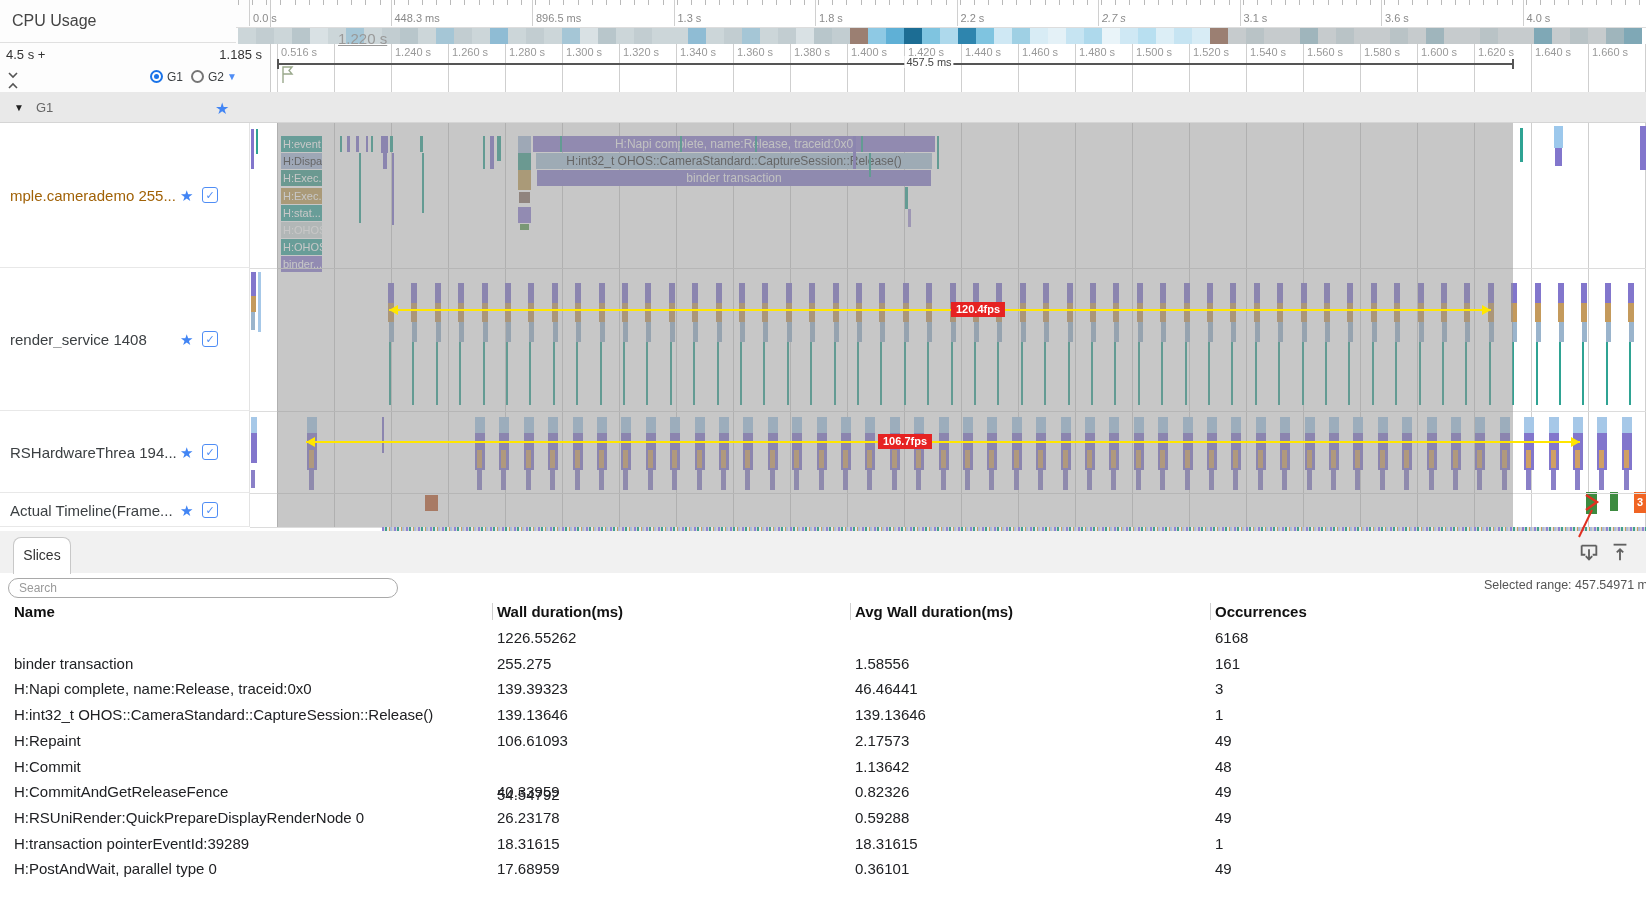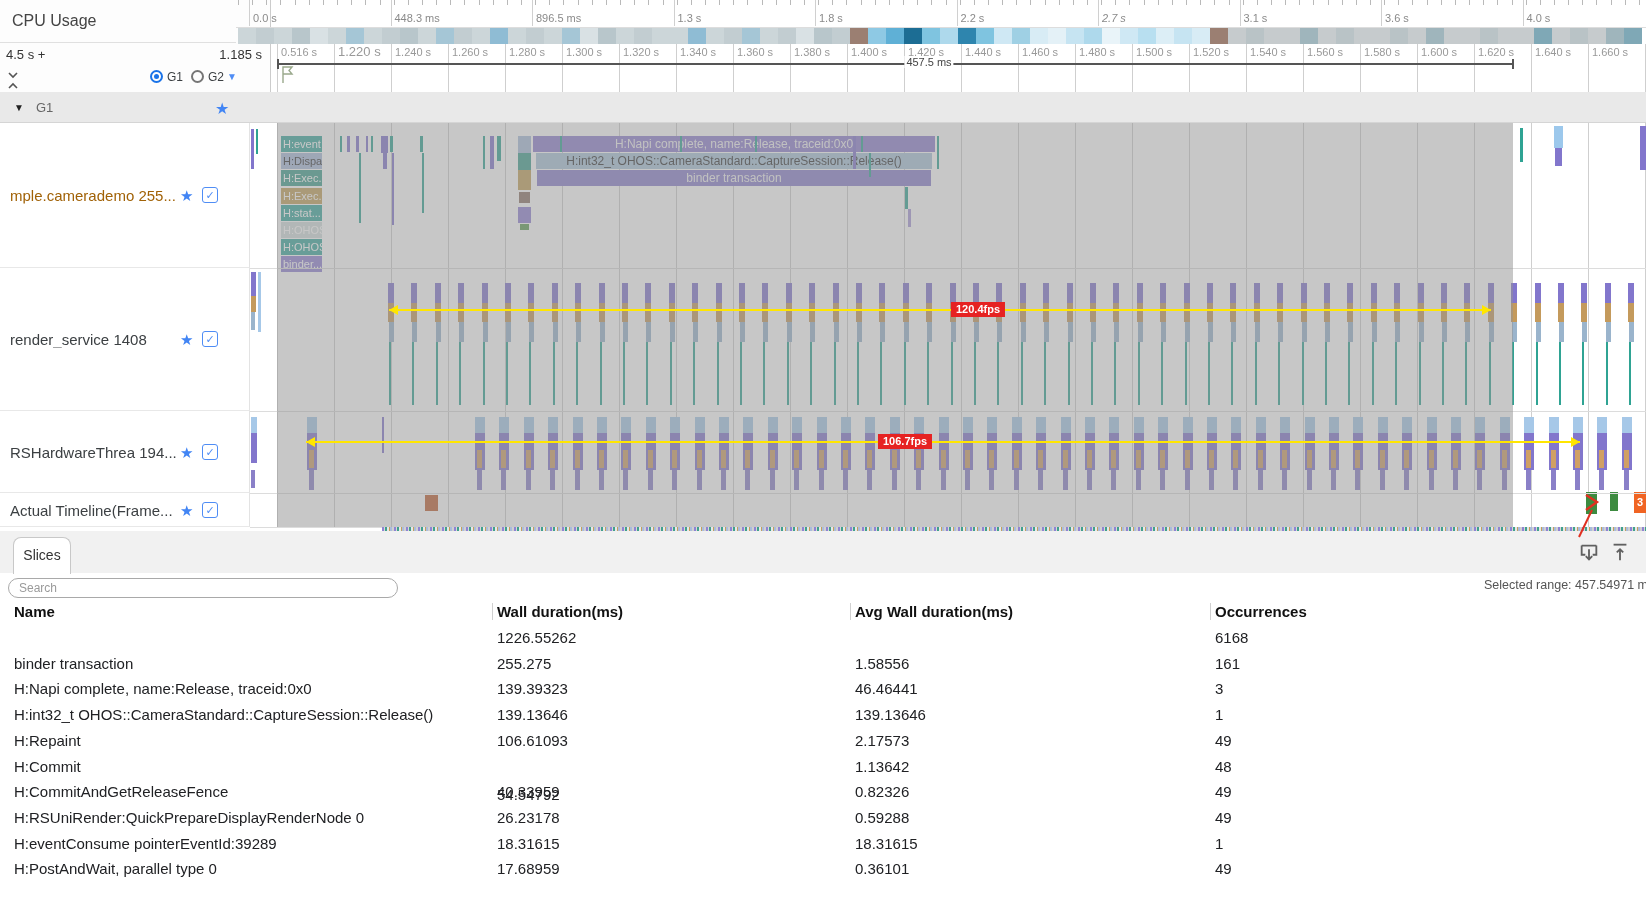--- a/index.html
+++ b/index.html
@@ -235,21 +235,21 @@
     <div style="position: absolute; left: 1552px; top: 28px; width: 18px; height: 16px; background: rgb(198, 203, 205);"></div>
     <div style="position: absolute; left: 1570px; top: 28px; width: 18px; height: 16px; background: rgb(185, 195, 198);"></div>
     <div style="position: absolute; left: 1588px; top: 28px; width: 18px; height: 16px; background: rgb(198, 203, 205);"></div>
     <div style="position: absolute; left: 1606px; top: 28px; width: 18px; height: 16px; background: rgb(159, 181, 188);"></div>
     <div style="position: absolute; left: 1624px; top: 28px; width: 18px; height: 16px; background: rgb(127, 168, 182);"></div>
   </div>
 <div id="ruler2" class="abs" style="left:0;top:0;width:1646px;height:527px;pointer-events:none">
     <div style="position: absolute; left: 277px; top: 44px; width: 1px; height: 483px; background: rgb(207, 207, 207);"></div>
     <div style="position: absolute; left: 281px; top: 46px; font-size: 11px; color: rgb(153, 153, 153);">0.516 s</div>
     <div style="position: absolute; left: 334px; top: 44px; width: 1px; height: 483px; background: rgb(207, 207, 207);"></div>
-    <div style="position: absolute; left: 338px; top: 44px; font-size: 13px; color: rgb(153, 153, 153);">1.220 s</div>
+    <div style="position: absolute; left: 338px; top: 30px; font-size: 15px; color: rgb(153, 153, 153); text-decoration: underline;">1.220 s</div>
     <div style="position: absolute; left: 391px; top: 44px; width: 1px; height: 483px; background: rgb(207, 207, 207);"></div>
     <div style="position: absolute; left: 395px; top: 46px; font-size: 11px; color: rgb(153, 153, 153);">1.240 s</div>
     <div style="position: absolute; left: 448px; top: 44px; width: 1px; height: 483px; background: rgb(207, 207, 207);"></div>
     <div style="position: absolute; left: 452px; top: 46px; font-size: 11px; color: rgb(153, 153, 153);">1.260 s</div>
     <div style="position: absolute; left: 505px; top: 44px; width: 1px; height: 483px; background: rgb(207, 207, 207);"></div>
     <div style="position: absolute; left: 509px; top: 46px; font-size: 11px; color: rgb(153, 153, 153);">1.280 s</div>
     <div style="position: absolute; left: 562px; top: 44px; width: 1px; height: 483px; background: rgb(207, 207, 207);"></div>
     <div style="position: absolute; left: 566px; top: 46px; font-size: 11px; color: rgb(153, 153, 153);">1.300 s</div>
     <div style="position: absolute; left: 619px; top: 44px; width: 1px; height: 483px; background: rgb(207, 207, 207);"></div>
     <div style="position: absolute; left: 623px; top: 46px; font-size: 11px; color: rgb(153, 153, 153);">1.320 s</div>
@@ -902,21 +902,21 @@
         <div style="position: absolute; left: 855px; top: 0px; font-size: 15px; color: rgb(32, 33, 36); white-space: nowrap;">0.82326</div>
         <div style="position: absolute; left: 1215px; top: 0px; font-size: 15px; color: rgb(32, 33, 36); white-space: nowrap;">49</div>
       </div>
       <div style="position: absolute; left: 0px; top: 277.9px; width: 1646px; height: 25px;">
         <div style="position: absolute; left: 14px; top: 0px; font-size: 15px; color: rgb(32, 33, 36); white-space: nowrap;">H:RSUniRender:QuickPrepareDisplayRenderNode 0</div>
         <div style="position: absolute; left: 497px; top: 0px; font-size: 15px; color: rgb(32, 33, 36); white-space: nowrap;">26.23178</div>
         <div style="position: absolute; left: 855px; top: 0px; font-size: 15px; color: rgb(32, 33, 36); white-space: nowrap;">0.59288</div>
         <div style="position: absolute; left: 1215px; top: 0px; font-size: 15px; color: rgb(32, 33, 36); white-space: nowrap;">49</div>
       </div>
       <div style="position: absolute; left: 0px; top: 303.6px; width: 1646px; height: 25px;">
-        <div style="position: absolute; left: 14px; top: 0px; font-size: 15px; color: rgb(32, 33, 36); white-space: nowrap;">H:eventConsume pointerEventId:39289</div>
+        <div style="position: absolute; left: 14px; top: 0px; font-size: 15px; color: rgb(32, 33, 36); white-space: nowrap;">H:transaction pointerEventId:39289</div>
         <div style="position: absolute; left: 497px; top: 0px; font-size: 15px; color: rgb(32, 33, 36); white-space: nowrap;">18.31615</div>
         <div style="position: absolute; left: 855px; top: 0px; font-size: 15px; color: rgb(32, 33, 36); white-space: nowrap;">18.31615</div>
         <div style="position: absolute; left: 1215px; top: 0px; font-size: 15px; color: rgb(32, 33, 36); white-space: nowrap;">1</div>
       </div>
       <div style="position: absolute; left: 0px; top: 329.3px; width: 1646px; height: 25px;">
         <div style="position: absolute; left: 14px; top: 0px; font-size: 15px; color: rgb(32, 33, 36); white-space: nowrap;">H:PostAndWait, parallel type 0</div>
         <div style="position: absolute; left: 497px; top: 0px; font-size: 15px; color: rgb(32, 33, 36); white-space: nowrap;">17.68959</div>
         <div style="position: absolute; left: 855px; top: 0px; font-size: 15px; color: rgb(32, 33, 36); white-space: nowrap;">0.36101</div>
         <div style="position: absolute; left: 1215px; top: 0px; font-size: 15px; color: rgb(32, 33, 36); white-space: nowrap;">49</div>
       </div>

